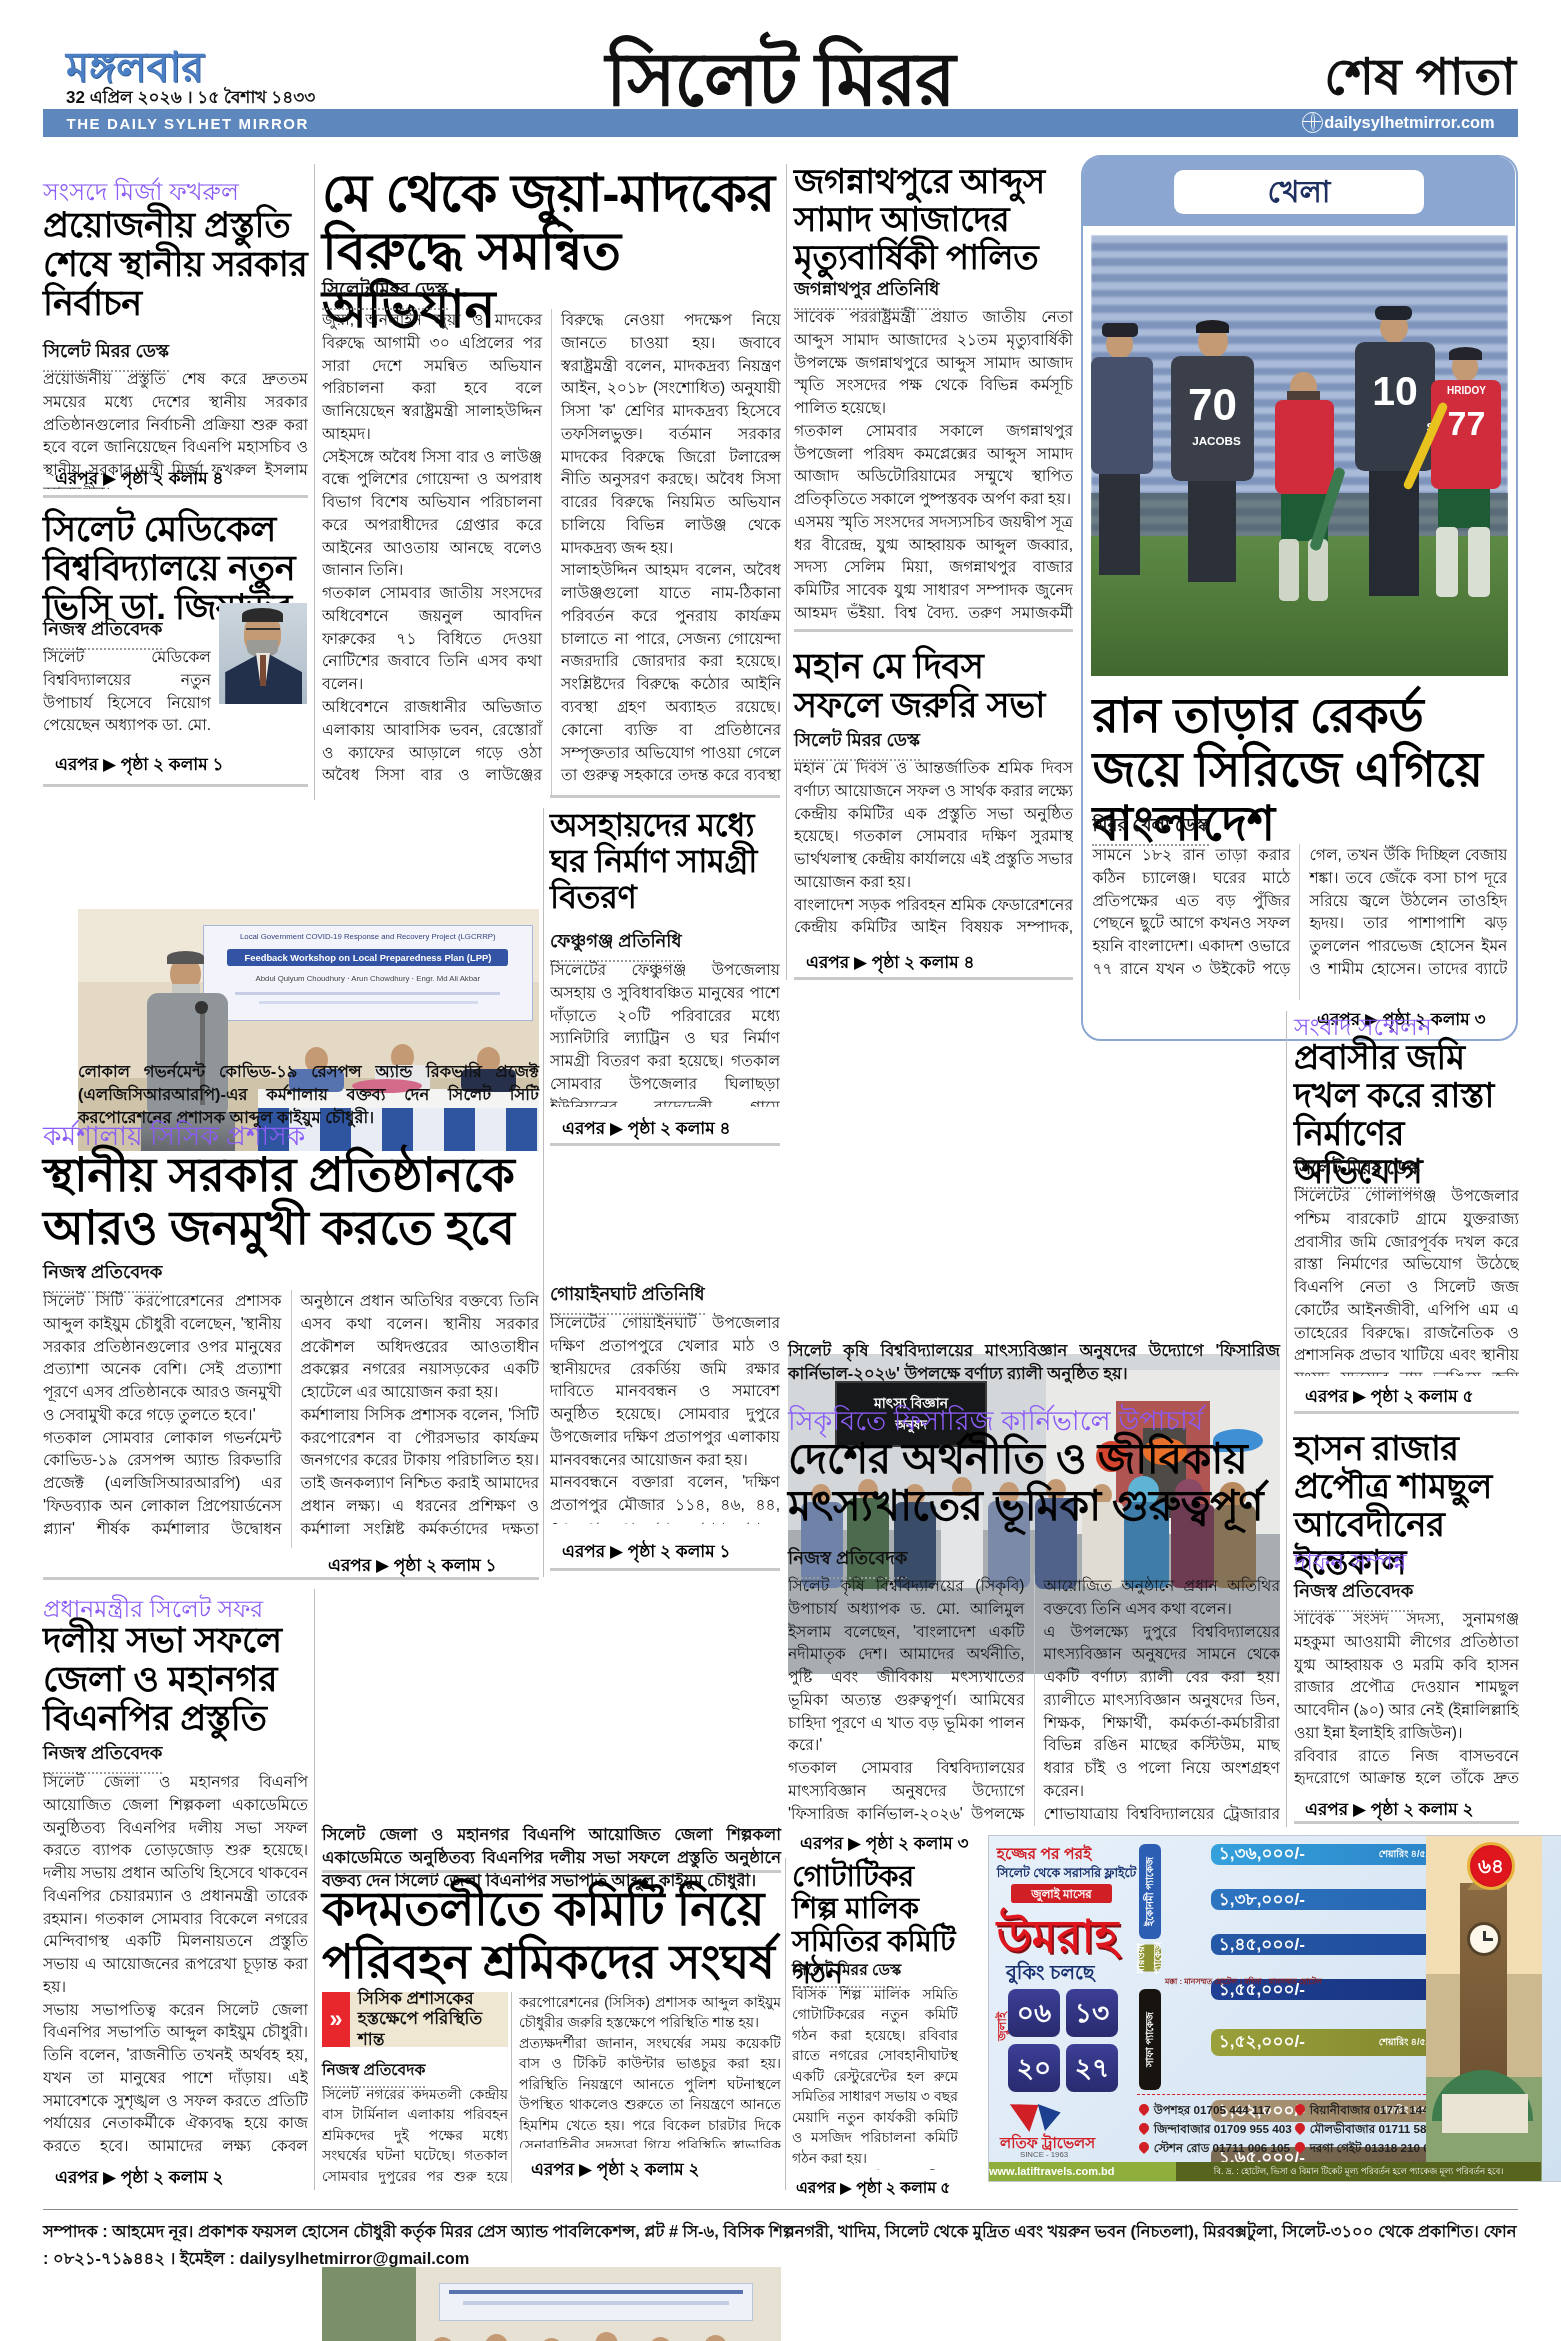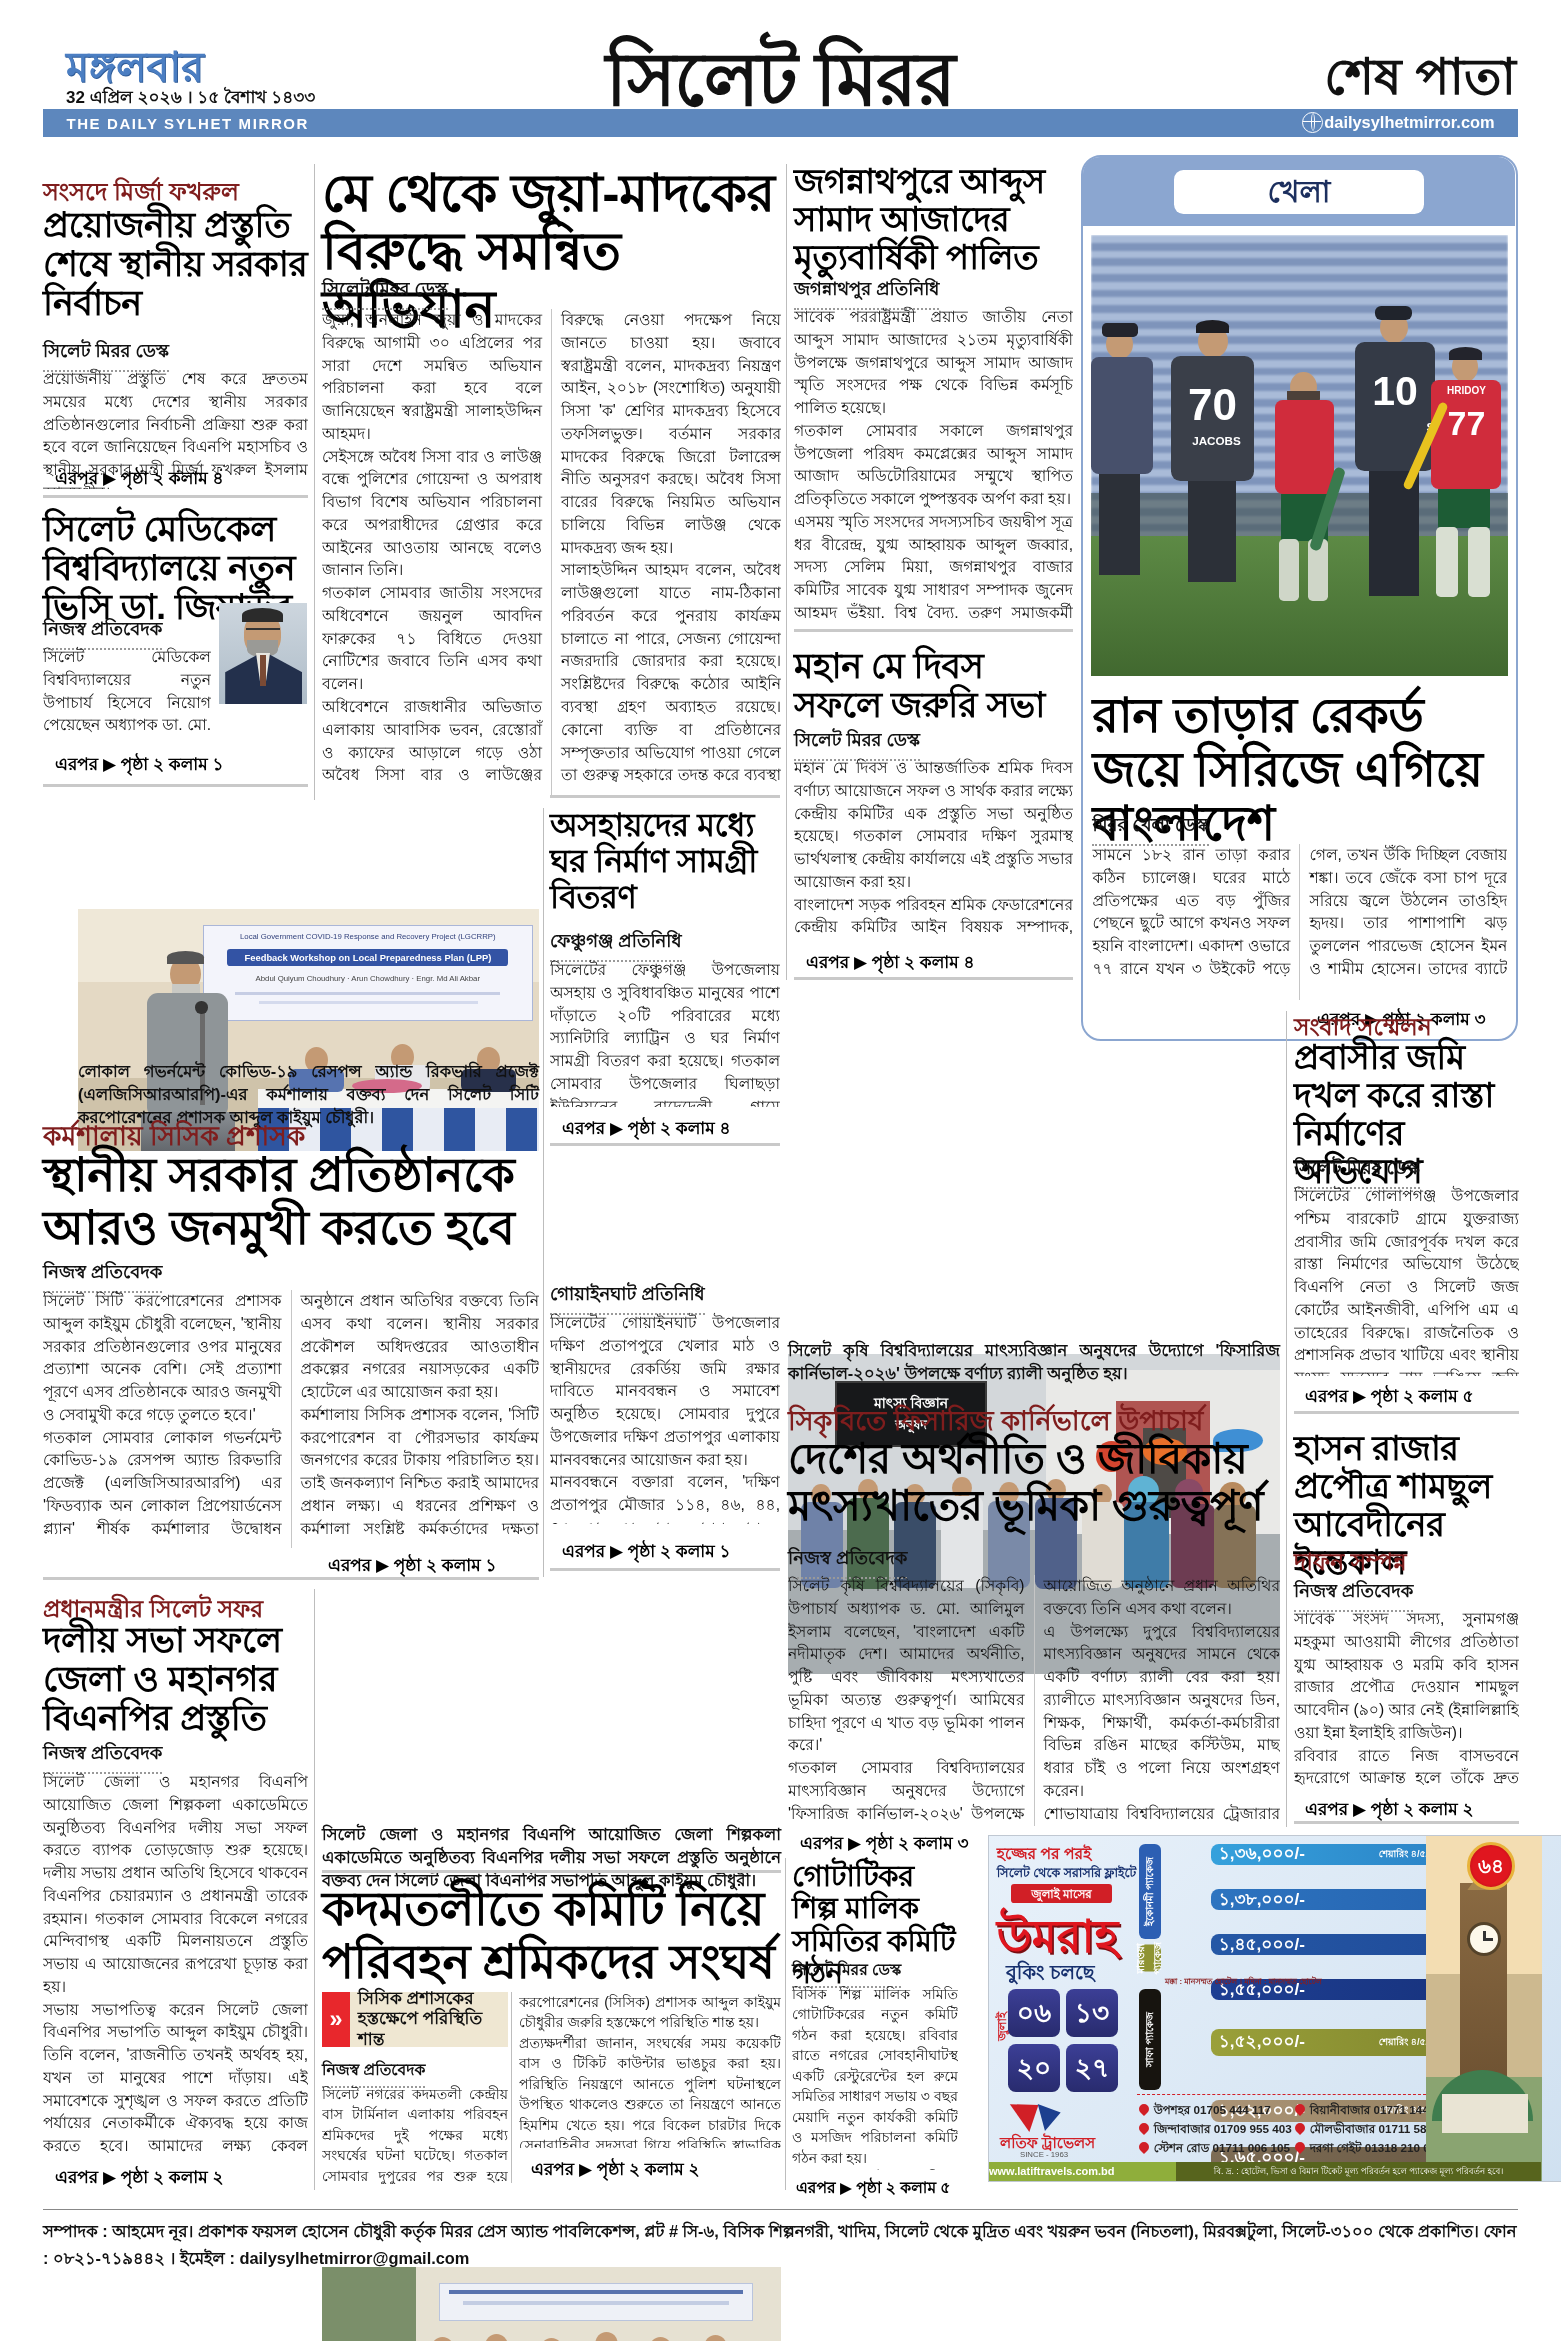--- a/index.html
+++ b/index.html
@@ -1,19 +1,19 @@
 <!DOCTYPE html>
 <html style="font-size:12.5px"><head>
 <meta charset="utf-8">
 <style>
   html,body{margin:0;padding:0;background:#9a9a9a;}
   .page{position:relative;width:1561px;height:2342px;background:#ffffff;overflow:hidden;
         font-family:"Liberation Sans","DejaVu Sans",sans-serif;color:#111;}
   .abs{position:absolute;}
-  .kicker{font-weight:bold;font-size:24px;color:#7f1d1d;}
+  .kicker{font-weight:normal;font-size:24px;color:#8b5cf6;}
   .headline{font-weight:900;color:#000;line-height:1.12;letter-spacing:-0.4px;}
   .byline{display:inline-block;font-weight:bold;font-size:18px;border-bottom:2.3px dotted #999;padding-bottom:2.3px;}
   .body-text{font-size:15.6px;line-height:1.46;text-align:justify;white-space:pre-line;overflow:hidden;}
   .cols2{column-count:2;column-gap:19px;column-rule:0.8px solid #c6c6c6;}
   .jump{font-weight:bold;font-size:17px;color:#000;}
   .hdiv{height:3.1px;background:#c9c9c9;}
   .vrule{width:0.8px;background:#bdbdbd;}
   .caption{font-size:16.4px;font-weight:600;line-height:1.4;text-align:justify;}
   .photo{overflow:hidden;position:relative;}
   .fig-head{position:absolute;border-radius:50%;background:#c49a74;}

